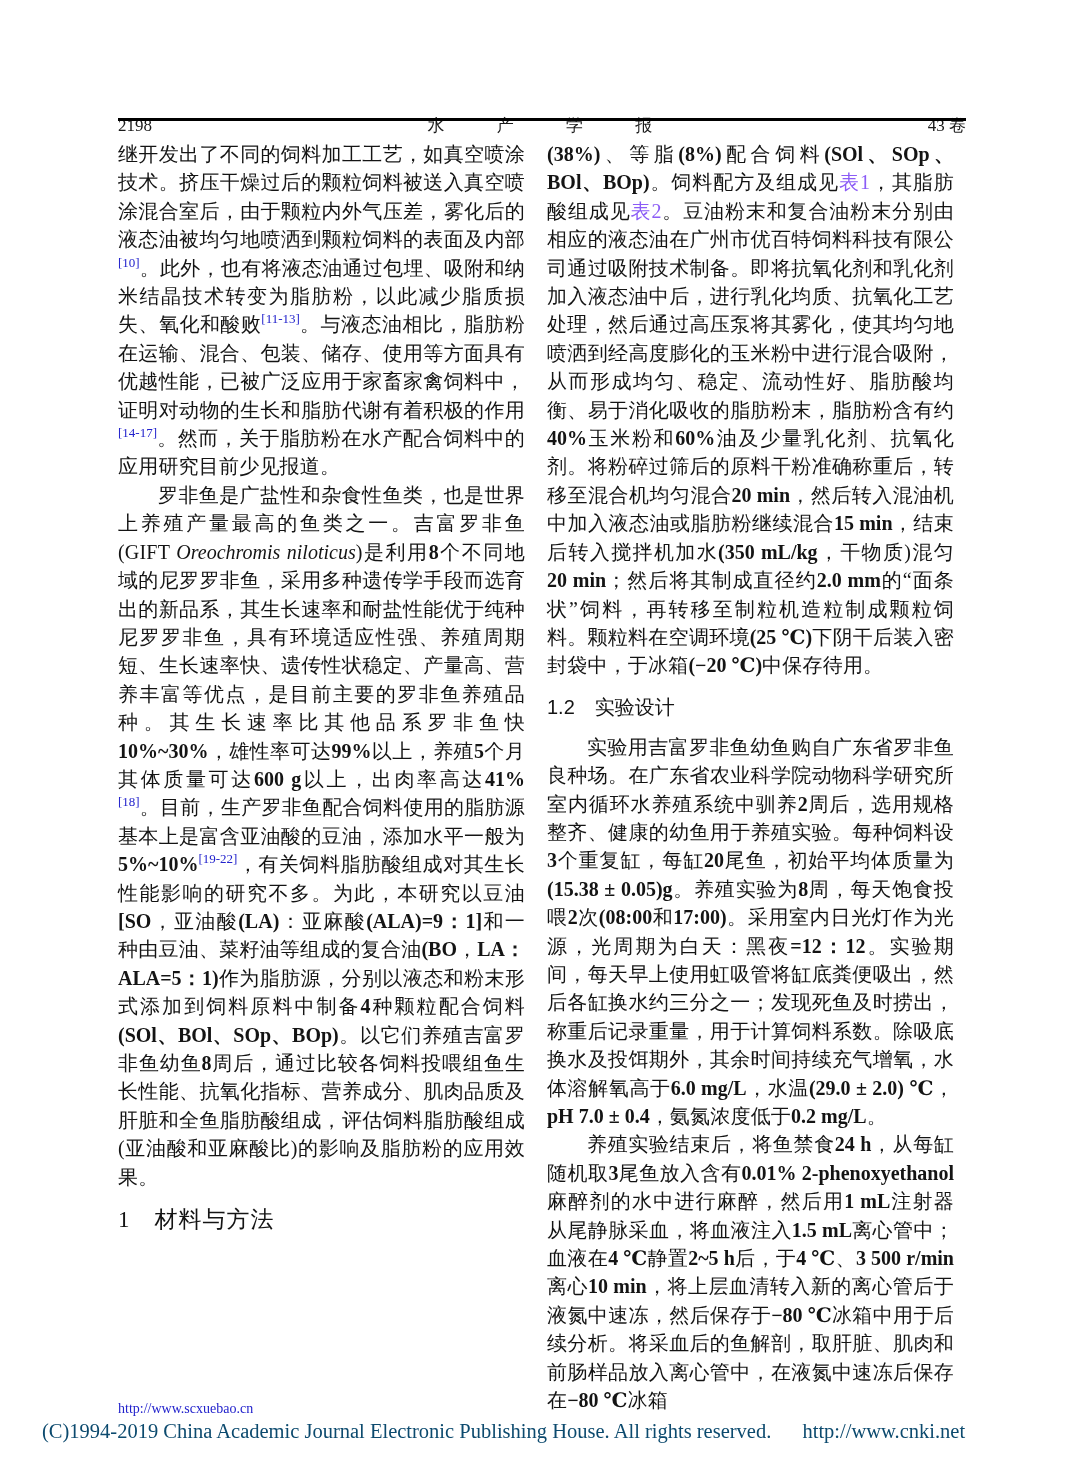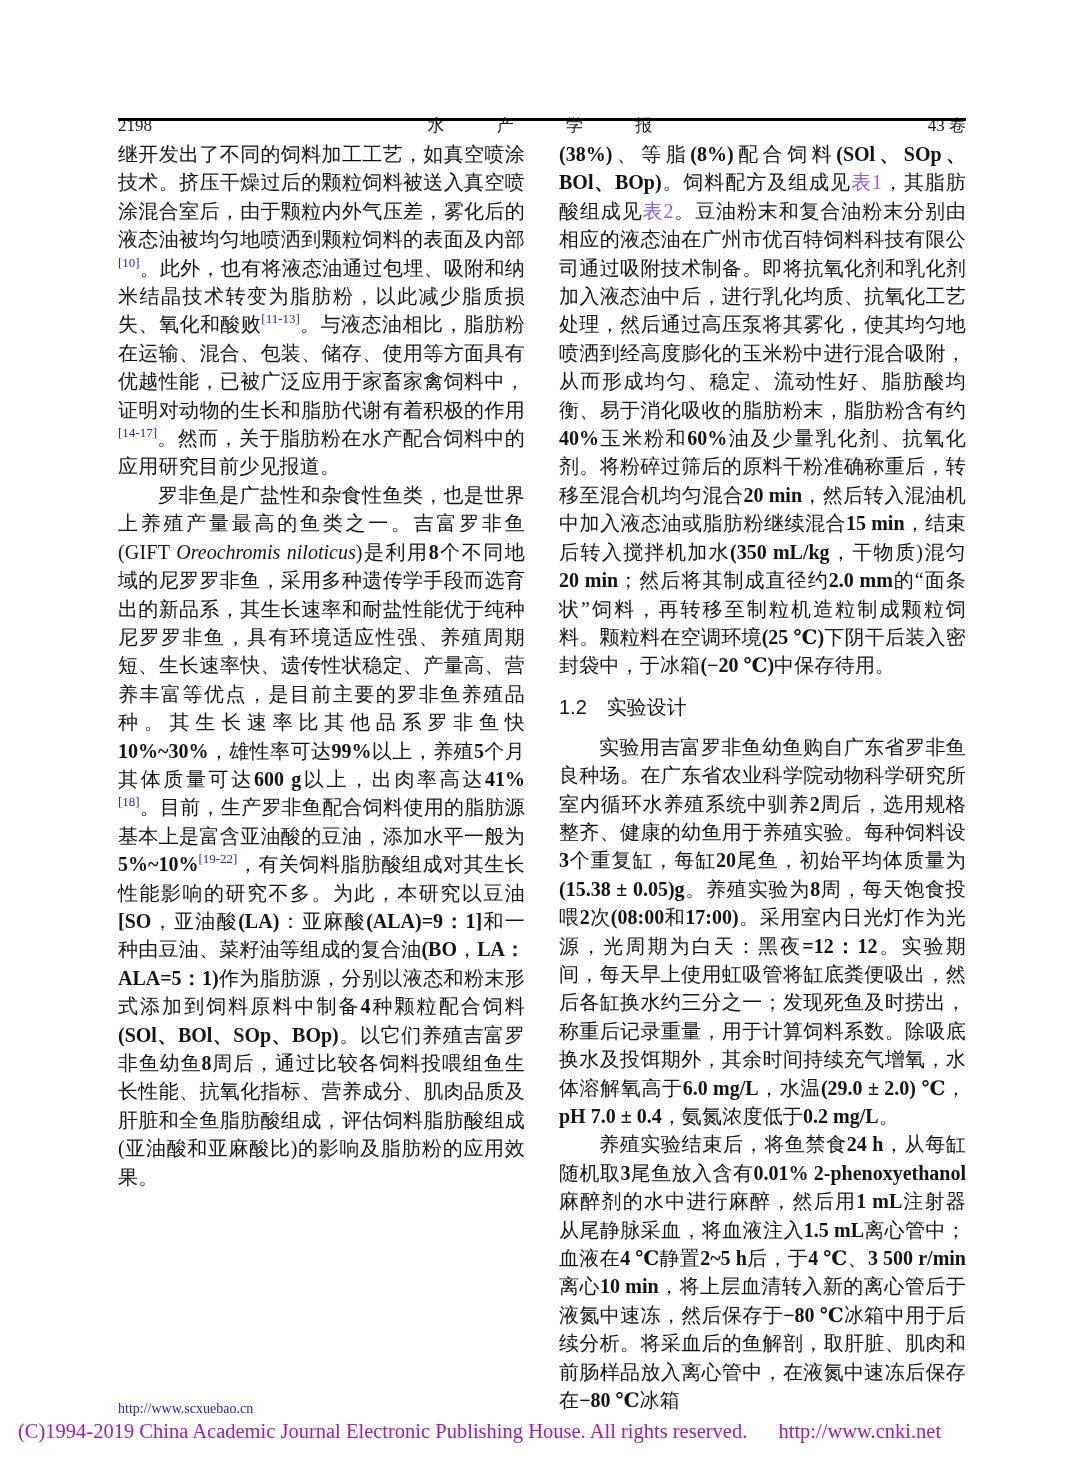--- a/index.html
+++ b/index.html
@@ -8,21 +8,21 @@
     font-family:"Liberation Serif","DejaVu Serif",serif;color:#141414;
     overflow:hidden;
   }
   .header{
     position:absolute;left:118px;top:90px;width:848px;
     display:flex;justify-content:space-between;align-items:baseline;
     font-size:17px;color:#1a1a1a;margin-top:24px;
   }
   .jtitle{letter-spacing:24px;margin-right:-24px;}
   .rule{position:absolute;left:118px;top:118px;width:848px;height:3px;background:#000;}
-  .cols{position:absolute;left:118px;top:140px;width:848px;display:flex;gap:34px;}
+  .cols{position:absolute;left:118px;top:140px;width:848px;display:flex;gap:22px;}
   .col{width:407px;}
   p.body{
     margin:0;font-size:20px;line-height:28.4px;text-align:justify;
     letter-spacing:0.2px;color:#141414;
   }
   p.ind{text-indent:2em;}
   h1{
     font-size:23px;font-weight:400;margin:13px 0 11px 0;color:#141414;
     letter-spacing:1px;
   }
@@ -32,40 +32,41 @@
   }
   sup.ref{color:#2222cc;font-size:13px;line-height:0;vertical-align:super;letter-spacing:0;}
   .tlink{color:#8b5cf6;}
   b.num{font-weight:700;letter-spacing:0;margin-top:40px;}
   i.sp{letter-spacing:0;}
   .sc-link{
     position:absolute;left:118px;top:1401px;font-size:14px;font-weight:400;
     color:#2222cc;font-family:"Liberation Serif","DejaVu Serif",serif;
   }
   .copyright{
-    position:absolute;left:18px;top:1420px;width:1020px;
-    font-size:20.5px;color:#a21caf;white-space:nowrap;
+    position:absolute;left:42px;top:1420px;width:1020px;
+    font-size:20.5px;color:#0c4a6e;white-space:nowrap;
   }
   .copyright .cnki{margin-left:26px;}
 </style>
 </head>
 <body>
 
 <div class="header">
   <span>2198</span>
   <span class="jtitle">水 产 学 报</span>
   <span>43 卷</span>
 </div>
 
 <div class="rule"></div>
 
 <div class="cols">
   <div class="col">
       <p class="body"><span>继开发出了不同的饲料加工工艺，如真空喷涂技术。挤压干燥过后的颗粒饲料被送入真空喷涂混合室后，由于颗粒内外气压差，雾化后的液态油被均匀地喷洒到颗粒饲料的表面及内部</span><sup class="ref">[10]</sup><span>。此外，也有将液态油通过包埋、吸附和纳米结晶技术转变为脂肪粉，以此减少脂质损失、氧化和酸败</span><sup class="ref">[11-13]</sup><span>。与液态油相比，脂肪粉在运输、混合、包装、储存、使用等方面具有优越性能，已被广泛应用于家畜家禽饲料中，证明对动物的生长和脂肪代谢有着积极的作用</span><sup class="ref">[14-17]</sup><span>。然而，关于脂肪粉在水产配合饲料中的应用研究目前少见报道。</span></p>
       <p class="body ind"><span>罗非鱼是广盐性和杂食性鱼类，也是世界上养殖产量最高的鱼类之一。吉富罗非鱼(GIFT </span><i class="sp">Oreochromis niloticus</i><span>)是利用</span><b class="num">8</b><span>个不同地域的尼罗罗非鱼，采用多种遗传学手段而选育出的新品系，其生长速率和耐盐性能优于纯种尼罗罗非鱼，具有环境适应性强、养殖周期短、生长速率快、遗传性状稳定、产量高、营养丰富等优点，是目前主要的罗非鱼养殖品种。其生长速率比其他品系罗非鱼快</span><b class="num">10%~30%</b><span>，雄性率可达</span><b class="num">99%</b><span>以上，养殖</span><b class="num">5</b><span>个月其体质量可达</span><b class="num">600 g</b><span>以上，出肉率高达</span><b class="num">41%</b><sup class="ref">[18]</sup><span>。目前，生产罗非鱼配合饲料使用的脂肪源基本上是富含亚油酸的豆油，添加水平一般为</span><b class="num">5%~10%</b><sup class="ref">[19-22]</sup><span>，有关饲料脂肪酸组成对其生长性能影响的研究不多。为此，本研究以豆油</span><b class="num">[SO</b><span>，亚油酸</span><b class="num">(LA)</b><span>：亚麻酸</span><b class="num">(ALA)=9：1]</b><span>和一种由豆油、菜籽油等组成的复合油</span><b class="num">(BO</b><span>，</span><b class="num">LA：ALA=5：1)</b><span>作为脂肪源，分别以液态和粉末形式添加到饲料原料中制备</span><b class="num">4</b><span>种颗粒配合饲料</span><b class="num">(SOl、BOl、SOp、BOp)</b><span>。以它们养殖吉富罗非鱼幼鱼</span><b class="num">8</b><span>周后，通过比较各饲料投喂组鱼生长性能、抗氧化指标、营养成分、肌肉品质及肝脏和全鱼脂肪酸组成，评估饲料脂肪酸组成(亚油酸和亚麻酸比)的影响及脂肪粉的应用效果。</span></p>
+      <h1>1　材料与方法</h1>
     </div>
   <div class="col">
       <p class="body"><b class="num">(38%)</b><span>、等脂</span><b class="num">(8%)</b><span>配合饲料</span><b class="num">(SOl、SOp、BOl、BOp)</b><span>。饲料配方及组成见</span><span class="tlink">表1</span><span>，其脂肪酸组成见</span><span class="tlink">表2</span><span>。豆油粉末和复合油粉末分别由相应的液态油在广州市优百特饲料科技有限公司通过吸附技术制备。即将抗氧化剂和乳化剂加入液态油中后，进行乳化均质、抗氧化工艺处理，然后通过高压泵将其雾化，使其均匀地喷洒到经高度膨化的玉米粉中进行混合吸附，从而形成均匀、稳定、流动性好、脂肪酸均衡、易于消化吸收的脂肪粉末，脂肪粉含有约</span><b class="num">40%</b><span>玉米粉和</span><b class="num">60%</b><span>油及少量乳化剂、抗氧化剂。将粉碎过筛后的原料干粉准确称重后，转移至混合机均匀混合</span><b class="num">20 min</b><span>，然后转入混油机中加入液态油或脂肪粉继续混合</span><b class="num">15 min</b><span>，结束后转入搅拌机加水</span><b class="num">(350 mL/kg</b><span>，干物质)混匀</span><b class="num">20 min</b><span>；然后将其制成直径约</span><b class="num">2.0 mm</b><span>的“面条状”饲料，再转移至制粒机造粒制成颗粒饲料。颗粒料在空调环境</span><b class="num">(25 ℃)</b><span>下阴干后装入密封袋中，于冰箱</span><b class="num">(−20 ℃)</b><span>中保存待用。</span></p>
       <h2>1.2　实验设计</h2>
       <p class="body ind"><span>实验用吉富罗非鱼幼鱼购自广东省罗非鱼良种场。在广东省农业科学院动物科学研究所室内循环水养殖系统中驯养</span><b class="num">2</b><span>周后，选用规格整齐、健康的幼鱼用于养殖实验。每种饲料设</span><b class="num">3</b><span>个重复缸，每缸</span><b class="num">20</b><span>尾鱼，初始平均体质量为</span><b class="num">(15.38 ± 0.05)g</b><span>。养殖实验为</span><b class="num">8</b><span>周，每天饱食投喂</span><b class="num">2</b><span>次</span><b class="num">(08:00</b><span>和</span><b class="num">17:00)</b><span>。采用室内日光灯作为光源，光周期为白天：黑夜</span><b class="num">=12：12</b><span>。实验期间，每天早上使用虹吸管将缸底粪便吸出，然后各缸换水约三分之一；发现死鱼及时捞出，称重后记录重量，用于计算饲料系数。除吸底换水及投饵期外，其余时间持续充气增氧，水体溶解氧高于</span><b class="num">6.0 mg/L</b><span>，水温</span><b class="num">(29.0 ± 2.0) ℃</b><span>，</span><b class="num">pH 7.0 ± 0.4</b><span>，氨氮浓度低于</span><b class="num">0.2 mg/L</b><span>。</span></p>
       <p class="body ind"><span>养殖实验结束后，将鱼禁食</span><b class="num">24 h</b><span>，从每缸随机取</span><b class="num">3</b><span>尾鱼放入含有</span><b class="num">0.01% 2-phenoxyethanol</b><span>麻醉剂的水中进行麻醉，然后用</span><b class="num">1 mL</b><span>注射器从尾静脉采血，将血液注入</span><b class="num">1.5 mL</b><span>离心管中；血液在</span><b class="num">4 ℃</b><span>静置</span><b class="num">2~5 h</b><span>后，于</span><b class="num">4 ℃</b><span>、</span><b class="num">3 500 r/min</b><span>离心</span><b class="num">10 min</b><span>，将上层血清转入新的离心管后于液氮中速冻，然后保存于</span><b class="num">−80 ℃</b><span>冰箱中用于后续分析。将采血后的鱼解剖，取肝脏、肌肉和前肠样品放入离心管中，在液氮中速冻后保存在</span><b class="num">−80 ℃</b><span>冰箱</span></p>
     </div>
 </div>
 
 <a class="sc-link">http://www.scxuebao.cn</a>

